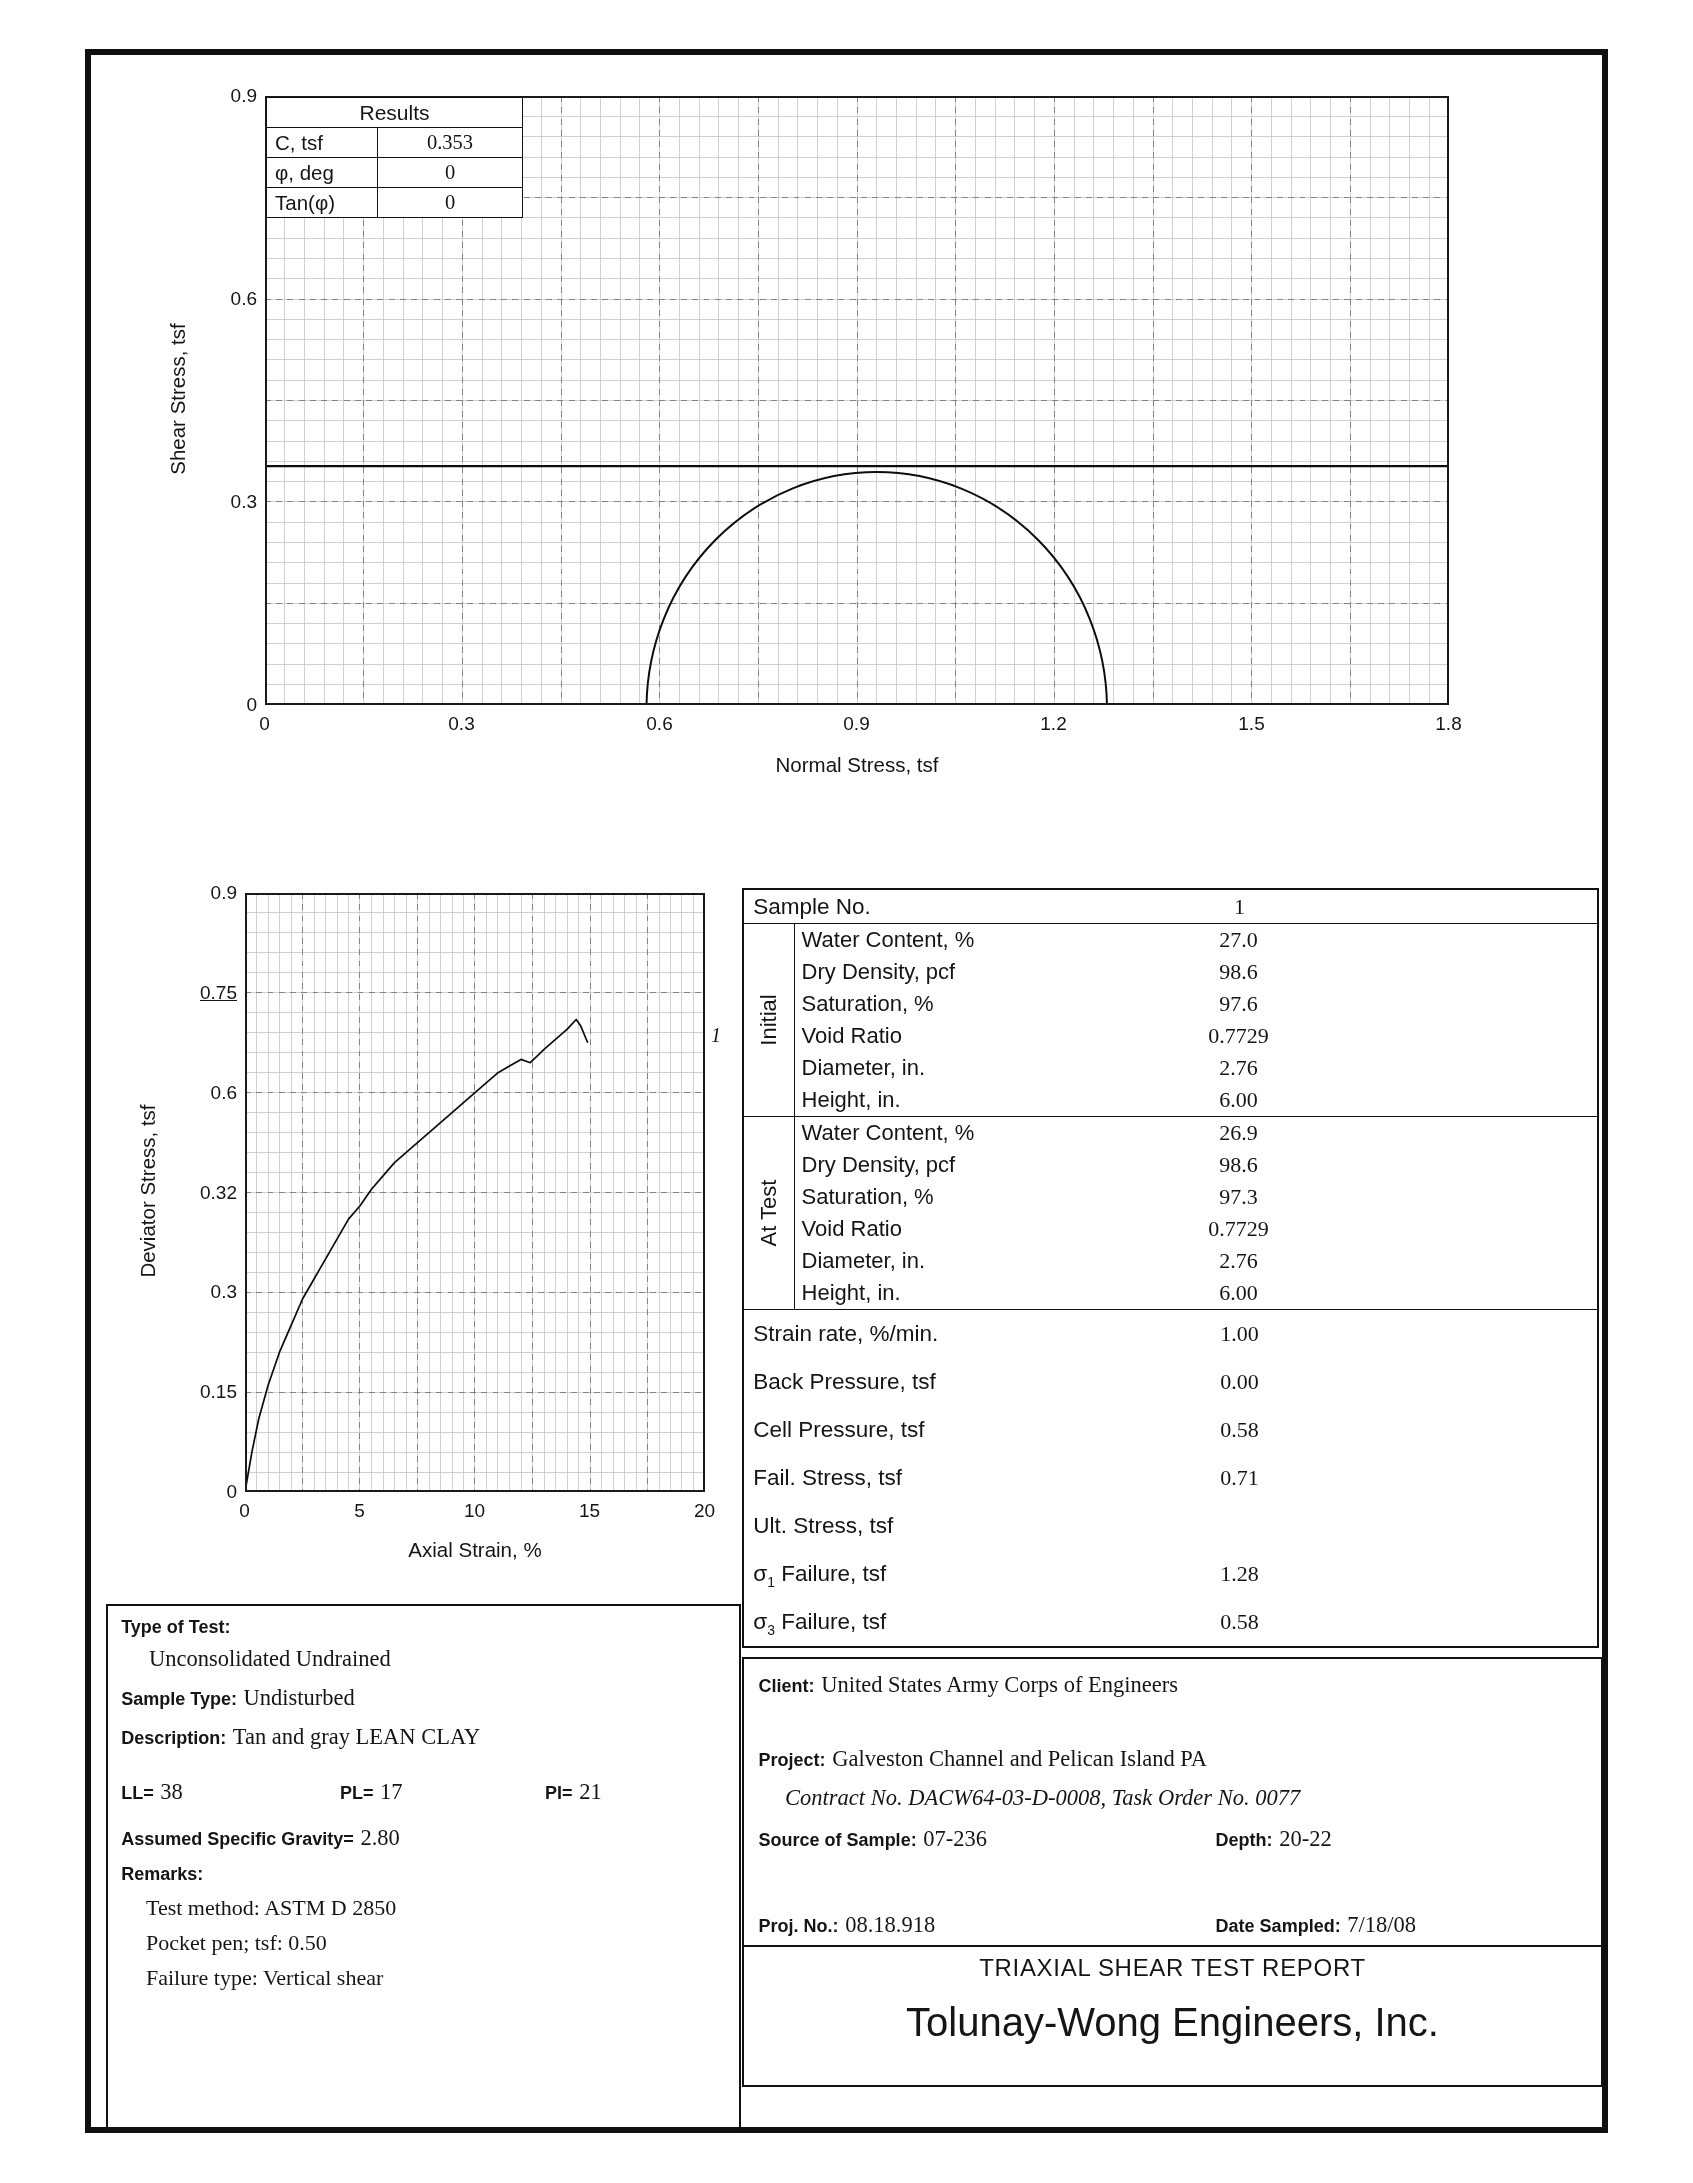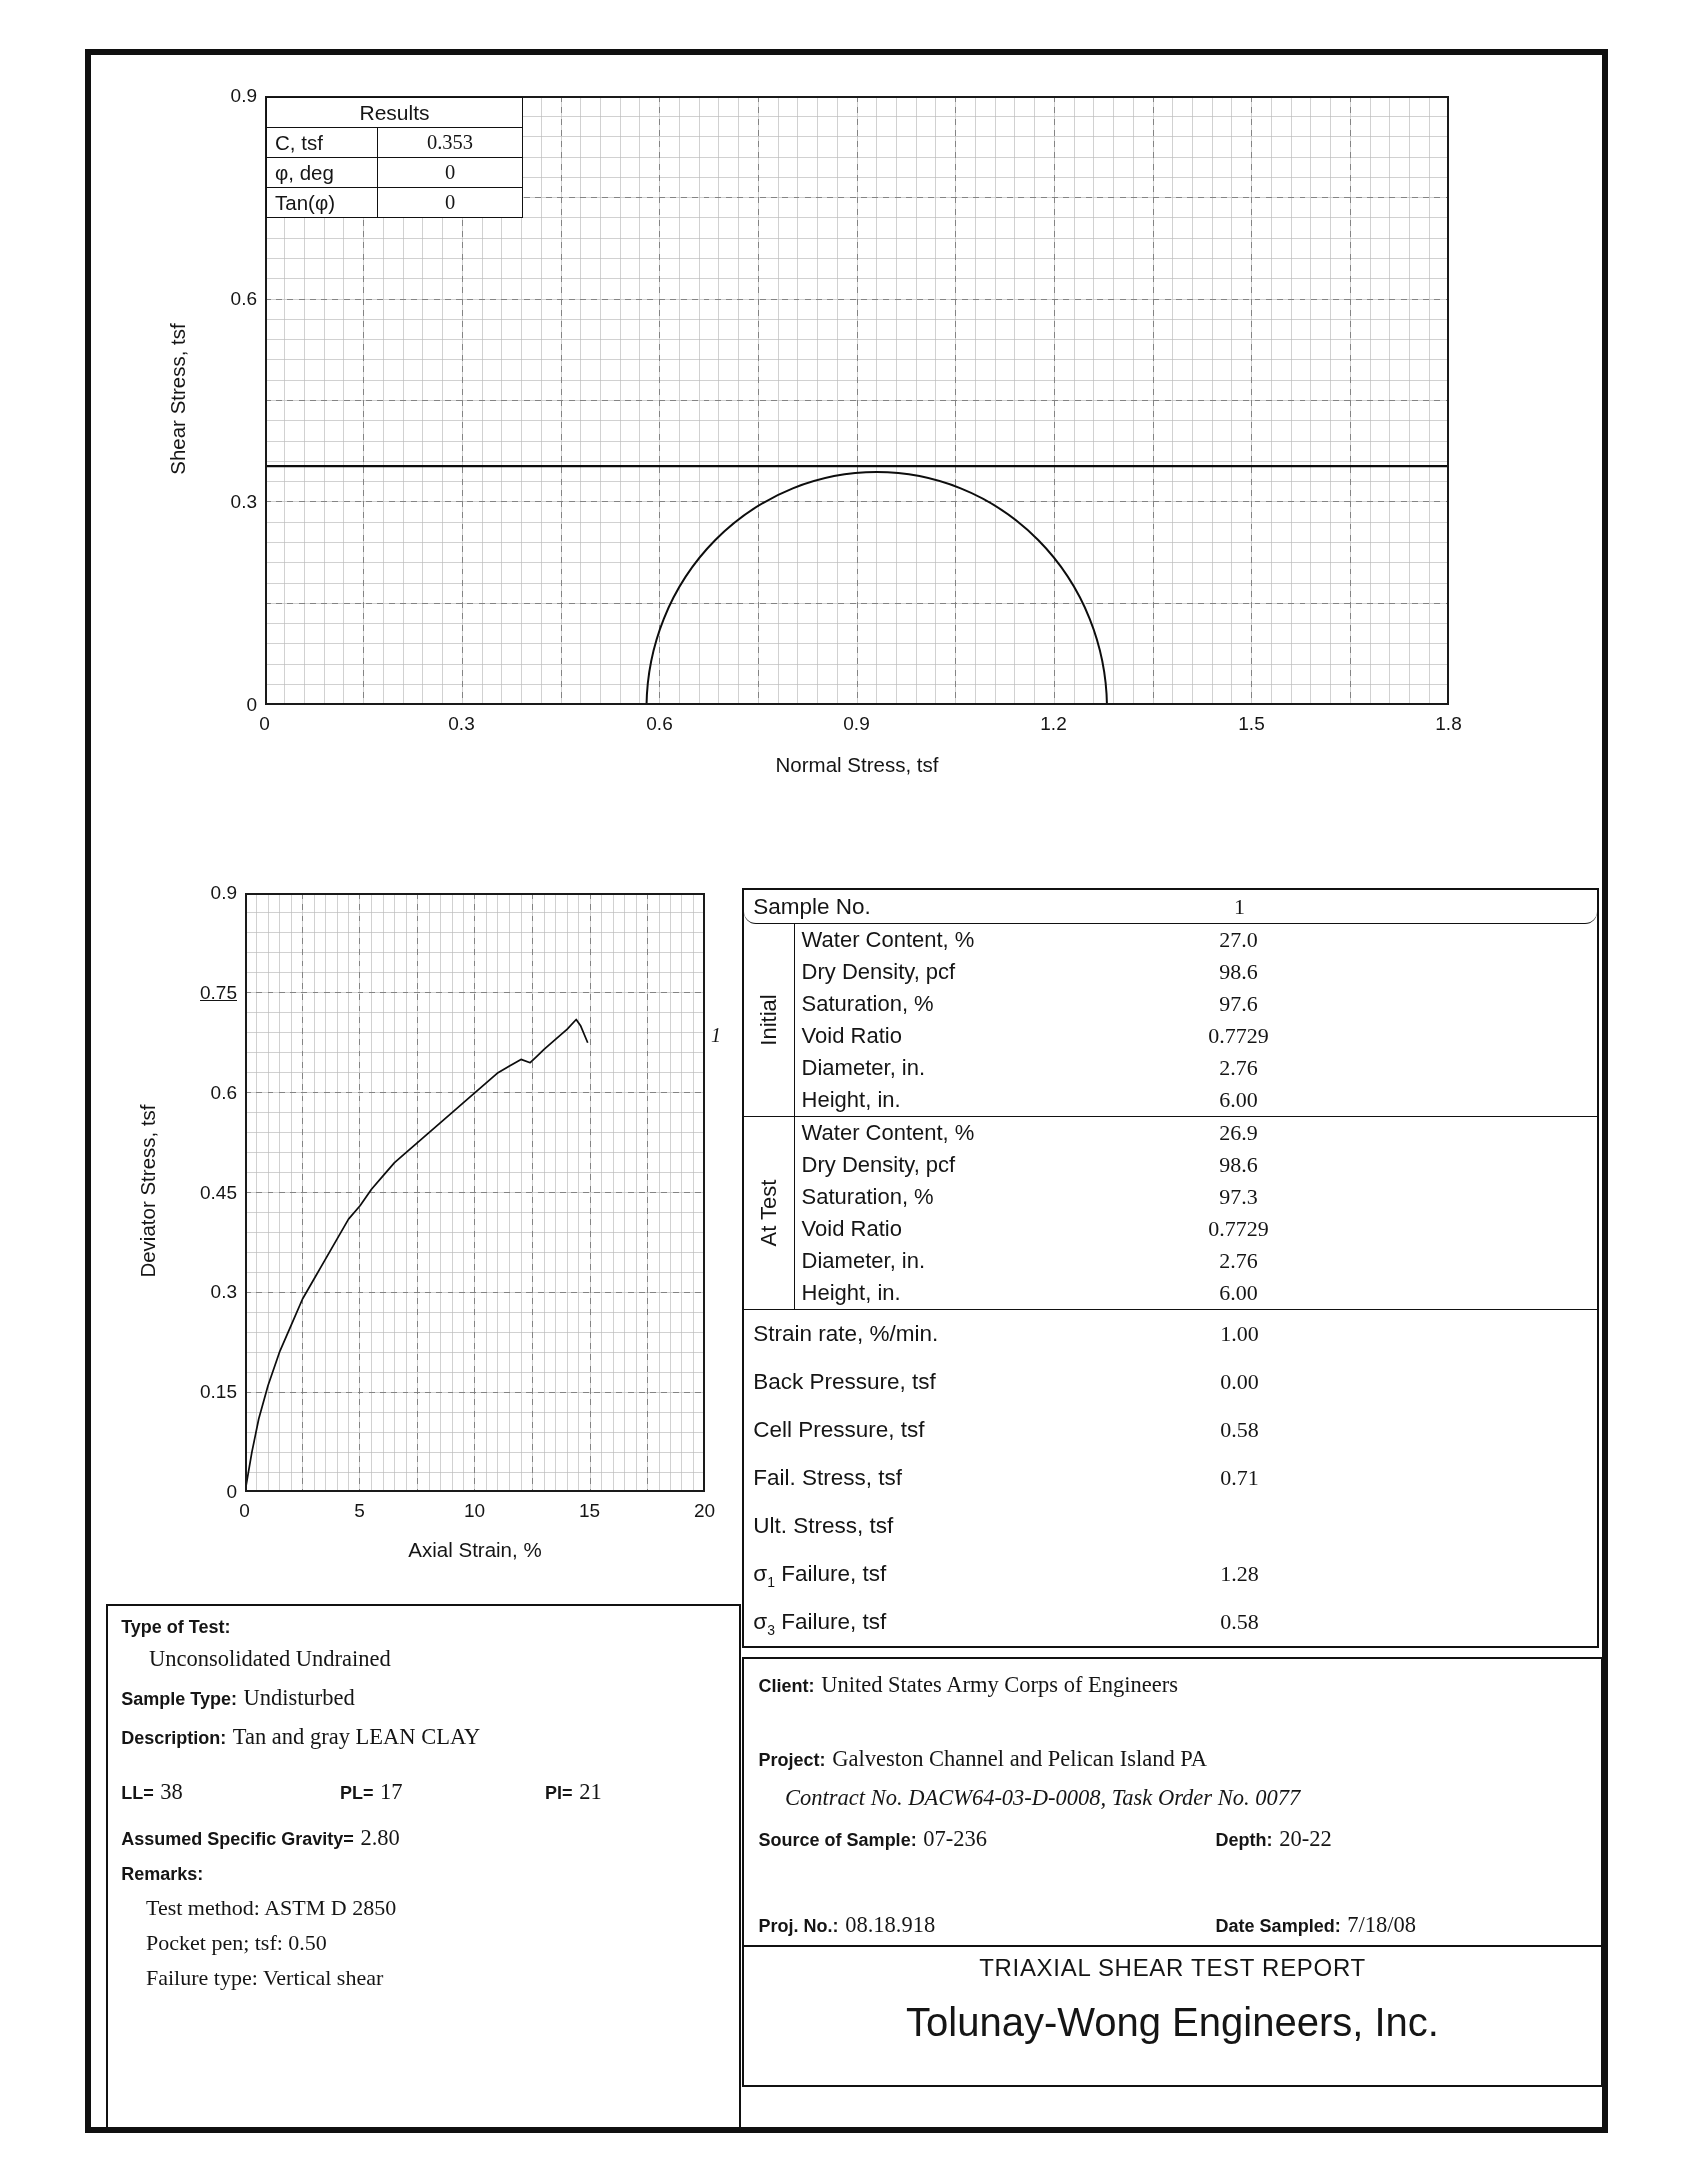--- a/index.html
+++ b/index.html
@@ -18,21 +18,21 @@
   
   .results-table{left:266px;top:97px;width:257px;background:#fff;border:1.7px solid #111;box-sizing:border-box;font-size:20.5px;}
   .rt-header{height:29px;line-height:29px;text-align:center;border-bottom:1.3px solid #111;font-size:21px;}
   .rt-row{display:flex;height:29px;line-height:29px;border-bottom:1.3px solid #111;}
   .rt-row:last-child{border-bottom:none;}
   .rt-label{width:111px;border-right:1.3px solid #111;padding-left:8px;box-sizing:border-box;}
   .rt-value{flex:1;text-align:center;font-family:"Liberation Serif",serif;}
 
   
   .sample-table{left:742px;top:888px;width:857px;border:2px solid #111;box-sizing:border-box;background:transparent;}
-  .st-header{height:33px;line-height:33px;border-bottom:1.3px solid #111;position:relative;font-size:22.5px;border-radius:12px;}
+  .st-header{height:33px;line-height:33px;border-bottom:1.3px solid #111;position:relative;font-size:22.5px;}
   .st-header .lbl{margin-left:9.3px;}
   .st-header .val,.st-row .val,.st-prow .val{position:absolute;width:265px;text-align:center;font-family:"Liberation Serif",serif;font-size:22px;}
   .st-header .val{left:363px;}
   .st-group{display:flex;border-bottom:1.3px solid #111;}
   .st-rot{width:50px;border-right:1.3px solid #111;position:relative;flex:0 0 auto;}
   .st-rot span{position:absolute;left:50%;top:50%;transform:translate(-50%,-50%) rotate(-90deg);font-size:22px;white-space:nowrap;}
   .st-rows{flex:1;position:relative;}
   .st-row{height:32px;line-height:32px;position:relative;font-size:22px;}
   .st-row .lbl{margin-left:6.6px;}
   .st-row .val{left:311px;}
@@ -320,21 +320,21 @@
   </div>
   <div id="strain-ticks" class="abs" style="left:0;top:0;">
       <div class="tickx" style="left: 205px; top: 1500px;">0</div>
       <div class="tickx" style="left: 320px; top: 1500px;">5</div>
       <div class="tickx" style="left: 435px; top: 1500px;">10</div>
       <div class="tickx" style="left: 550px; top: 1500px;">15</div>
       <div class="tickx" style="left: 665px; top: 1500px;">20</div>
       <div class="ticky" style="left: 177px; top: 1480px;">0</div>
       <div class="ticky" style="left: 177px; top: 1380px;">0.15</div>
       <div class="ticky" style="left: 177px; top: 1280px;">0.3</div>
-      <div class="ticky" style="left: 177px; top: 1181px;">0.45</div>
+      <div class="ticky" style="left: 177px; top: 1181px;">0.32</div>
       <div class="ticky" style="left: 177px; top: 1081px;">0.6</div>
       <div class="ticky" style="left: 177px; top: 981px; text-decoration: underline;">0.75</div>
       <div class="ticky" style="left: 177px; top: 881px;">0.9</div>
     </div>
   <div class="hlabel" style="left:245px;width:460px;top:1538px;">Axial Strain, %</div>
   <div class="curve-tag" style="left:711px;top:1024px;">1</div>
 </div>
 
 <div class="abs sample-table">
   <div class="st-header">

